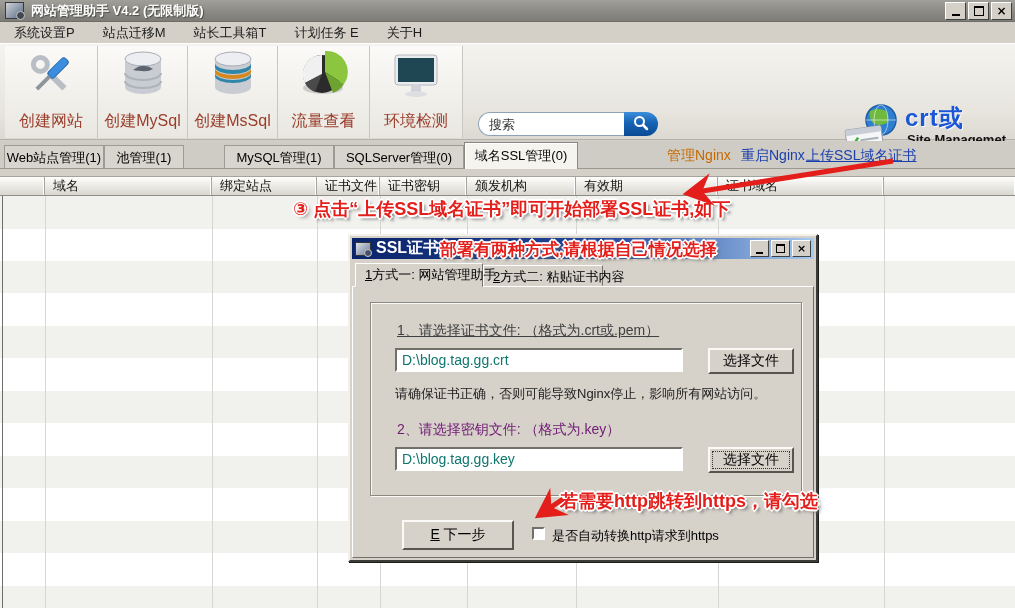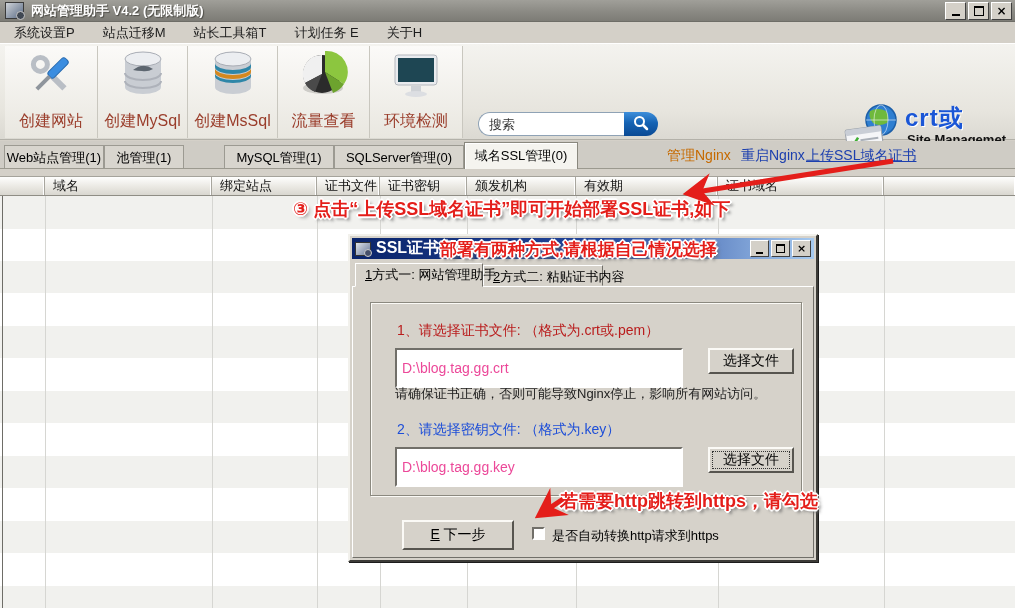--- a/index.html
+++ b/index.html
@@ -91,24 +91,24 @@
   .dlg-anno{left:90px;top:2px;font-size:17px;z-index:25;}
   .dlg-tab{position:absolute;height:21px;line-height:21px;padding:0 9px;font-size:13px;color:#000;
            background:#d6d2ca;border:1px solid;border-color:#fff #716f69 transparent #fff;box-sizing:border-box;white-space:nowrap;}
   .dlg-tab.selected{top:27px;height:24px;z-index:3;}
   .dlg-tab.rest{top:29px;height:21px;z-index:1;}
   .dlg-panel{position:absolute;left:2px;top:50px;right:2px;bottom:2px;background:#d6d2ca;
            border:1px solid;border-color:#fff #716f69 #716f69 #fff;}
   .dlg-group{position:absolute;left:20px;top:66px;width:430px;height:192px;
            border:1px solid #8b897f;box-shadow:1px 1px 0 #fbfaf6,inset 1px 1px 0 #fbfaf6;}
   .dlg-label{position:absolute;font-size:14px;white-space:nowrap;}
-  .lbl-blue{color:#b91c1c;}
-  .lbl-red{color:#1d4ed8;}
-  .dlg-input{position:absolute;width:288px;height:40px;box-sizing:border-box;background:#fff;
-           border:2px solid;border-color:#716f69 #fff #fff #716f69;font-size:14px;color:#ec4899;padding:1px 5px;outline:none;
+  .lbl-blue{color:#404040;text-decoration:underline;}
+  .lbl-red{color:#701a75;}
+  .dlg-input{position:absolute;width:288px;height:24px;box-sizing:border-box;background:#fff;
+           border:2px solid;border-color:#716f69 #fff #fff #716f69;font-size:14px;color:#0f766e;padding:1px 5px;outline:none;
            font-family:"Liberation Sans","DejaVu Sans",sans-serif;}
   .dlg-button{position:absolute;width:86px;height:26px;background:#d6d2ca;font-size:14px;color:#000;
            border:2px solid;border-color:#fbfaf6 #57554f #57554f #fbfaf6;box-sizing:border-box;
            display:flex;align-items:center;justify-content:center;cursor:pointer;white-space:nowrap;margin-left:6px;}
   .focus-dotted{outline:1px dotted #333;outline-offset:-5px;}
   .dlg-note{position:absolute;font-size:13px;color:#1d1d1d;white-space:nowrap;}
   .checkbox{position:absolute;width:13px;height:13px;background:#fff;box-sizing:border-box;
            border:2px solid;border-color:#716f69 #fff #fff #716f69;cursor:pointer;}
   .cb-label{position:absolute;font-size:13px;color:#000;white-space:nowrap;}
   u{text-decoration:underline;}

